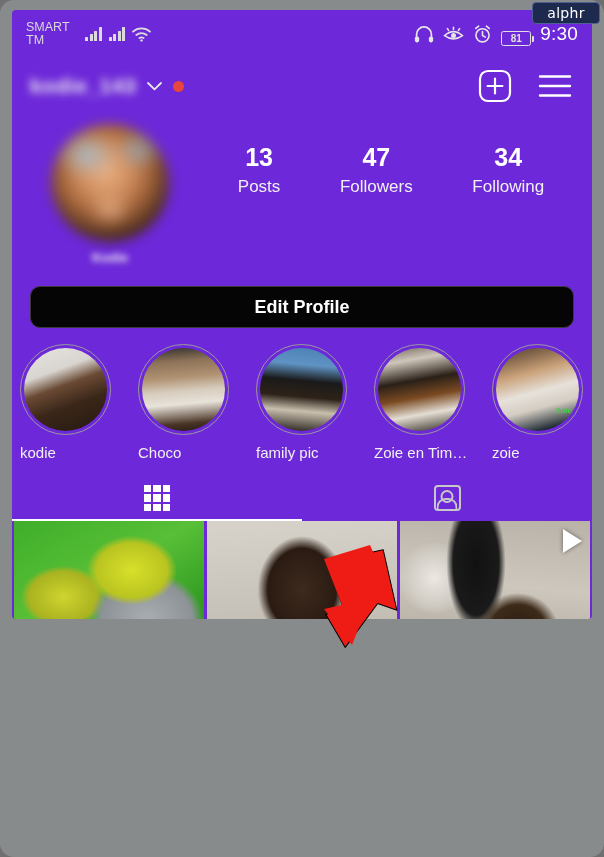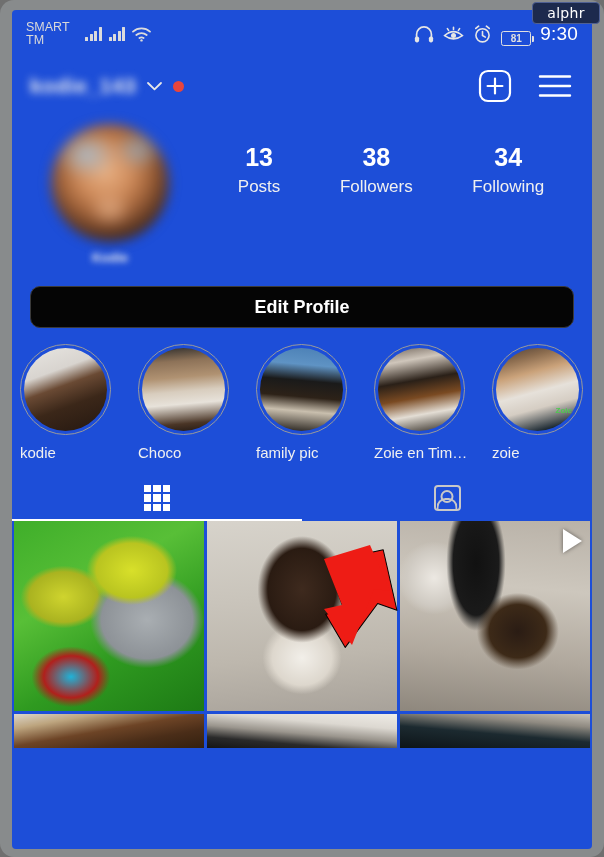--- a/index.html
+++ b/index.html
@@ -9,22 +9,22 @@
     font-family:"Liberation Sans", sans-serif;
   }
   #frame{
     position:relative; width:604px; height:857px;
     background:#888b8c;
     border-radius:14px;
     overflow:hidden;
   }
   #screen{
     position:absolute; left:12px; top:10px;
-    width:580px; height:839px;
-    background:#1d4ed8;
+    width:580px; height:609px;
+    background:#6d28d9;
     border-radius:4px;
     overflow:hidden;
   }
 
   
   #alphr{
     position:absolute; right:4px; top:2px;
     width:68px; height:22px;
     background:#1d2a4d;
     border:1px solid #4f6093;
@@ -271,21 +271,21 @@
       <div class="avatar-col">
         <div class="avatar"></div>
         <div class="realname">Kodie</div>
       </div>
       <div class="stats">
         <div class="stat">
           <div class="num">13</div>
           <div class="lbl">Posts</div>
         </div>
         <div class="stat">
-          <div class="num">38</div>
+          <div class="num">47</div>
           <div class="lbl">Followers</div>
         </div>
         <div class="stat">
           <div class="num">34</div>
           <div class="lbl">Following</div>
         </div>
       </div>
     </div>
 
     <div id="editprofile">Edit Profile</div>

